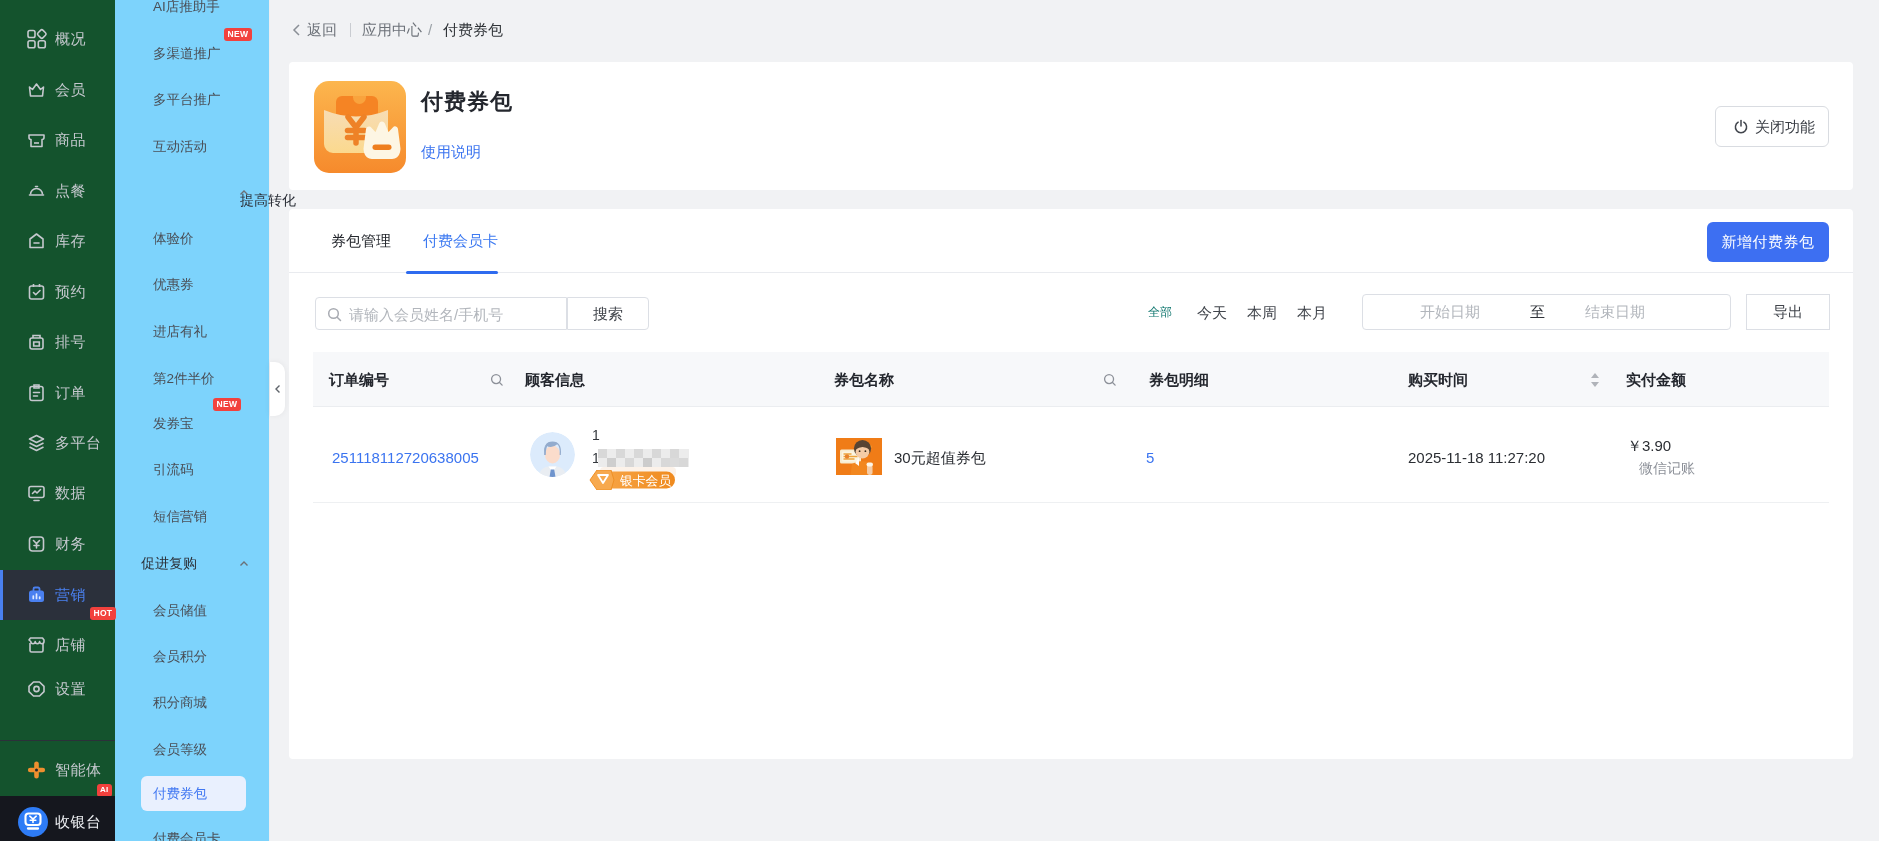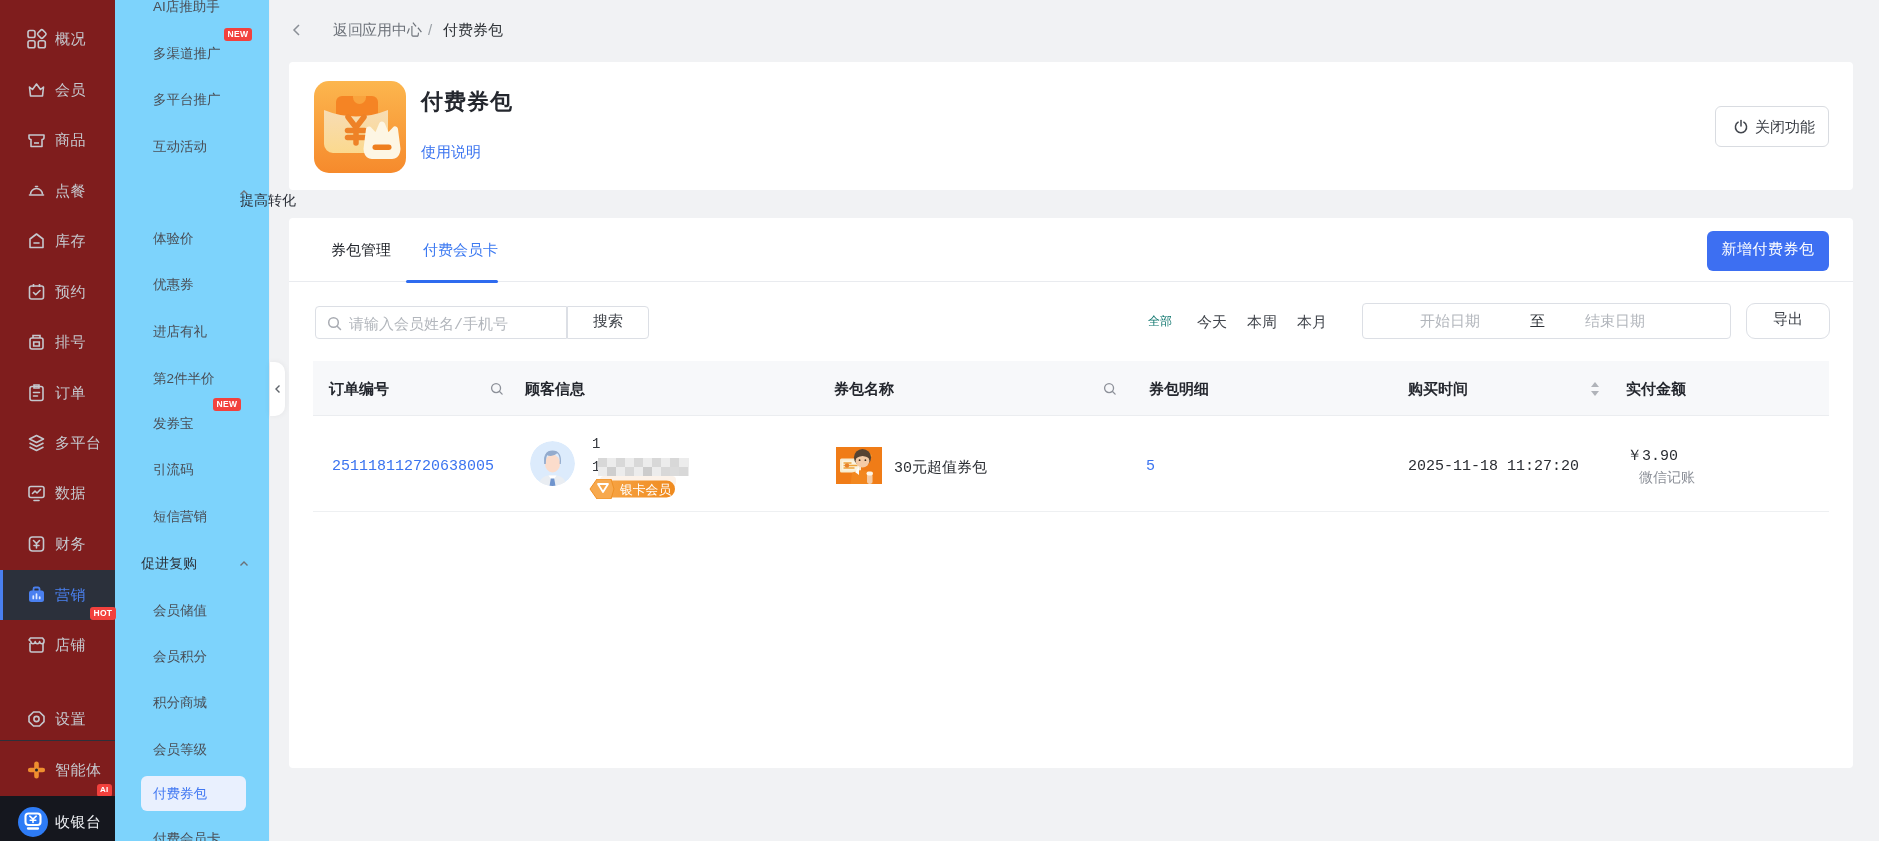--- a/index.html
+++ b/index.html
@@ -1,21 +1,21 @@
 <!DOCTYPE html>
 <html><head>
 <meta charset="utf-8">
 <style>
 * { margin:0; padding:0; box-sizing:border-box; }
 html,body { width:1879px; height:841px; overflow:hidden; }
 body { font-family:"Liberation Sans", sans-serif; background:#f1f2f4; position:relative; }
 .abs { position:absolute; }
 
 
-#sb1 { position:absolute; left:0; top:0; width:115px; height:841px; background:#7f1d1d; z-index:5; }
+#sb1 { position:absolute; left:0; top:0; width:115px; height:841px; background:#14532d; z-index:5; }
 .s1item { position:absolute; left:0; width:115px; height:50px; }
 .s1item .ic { position:absolute; left:27px; top:50%; transform:translateY(-50%); width:19px; height:19px; overflow:visible; }
 .s1item .tx { position:absolute; left:55px; top:50%; transform:translateY(-50%); font-size:15px; color:#c5c8ce; letter-spacing:0.5px; white-space:nowrap; }
 .s1item.active { background:#2b303b; }
 .s1item.active:before { content:""; position:absolute; left:0; top:0; bottom:0; width:3px; background:#4a80f0; }
 .s1item.active .tx { color:#4a80f0; }
 #sb1 .botstrip { position:absolute; left:0; bottom:0; width:115px; height:45px; background:#15171e; }
 .badge { position:absolute; background:#f2413d; color:#fff; font-size:8.5px; font-weight:bold; border-radius:3px; padding:1px 3.5px; line-height:10.5px; letter-spacing:0.3px;margin-top:36px; }
 
 
@@ -129,21 +129,21 @@
     <span class="tx">营销</span>
     <span class="badge" style="left:90px; top:1px;">HOT</span>
   </div>
   <div class="s1item" style="top:620px;">
     <svg class="ic" viewBox="0 0 19 19" fill="none" stroke="#c5c8ce" stroke-width="1.6">
       <path d="M3 7.5 V15 a1.5 1.5 0 0 0 1.5 1.5 h10 A1.5 1.5 0 0 0 16 15 V7.5"></path>
       <path d="M2 4.5 L3.5 2.5 h12 L17 4.5 v1.5 a2.2 2.2 0 0 1 -4.4 0 a2.2 2.2 0 0 1 -4.4 0 a2.2 2.2 0 0 1 -4.4 0 Z" stroke-linejoin="round"></path>
     </svg>
     <span class="tx">店铺</span>
   </div>
-  <div class="s1item" style="top:694px;padding-left:40px;">
+  <div class="s1item" style="top:664px;padding-left:40px;">
     <svg class="ic" viewBox="0 0 19 19" fill="none" stroke="#c5c8ce" stroke-width="1.6">
       <path d="M6.5 2.5 h6 L17 6.8 v5.4 L12.5 16.5 h-6 L2 12.2 V6.8 Z" stroke-linejoin="round"></path>
       <circle cx="9.5" cy="9.5" r="2.6"></circle>
     </svg>
     <span class="tx">设置</span>
   </div>
 
   <div style="position:absolute; left:0; top:740px; width:115px; border-top:1px solid #2c303a;"></div>
   <div class="s1item" style="top:745px;">
     <svg class="ic" viewBox="0 0 19 19" fill="none" stroke="#ef8f2f" stroke-width="4.6" stroke-linecap="round">
@@ -201,21 +201,21 @@
   <svg style="position:absolute; left:3px; top:22px;" width="10" height="10" viewBox="0 0 10 10" fill="none" stroke="#5f646b" stroke-width="1.4">
       <path d="M6.5 1.5 L3 5 L6.5 8.5"></path>
     </svg>
 </div>
 
 <div id="main">
 
   <svg class="abs" style="left:20px; top:23px;" width="14" height="14" viewBox="0 0 14 14" fill="none" stroke="#8a8f96" stroke-width="1.5">
       <path d="M9 2 L4 7 L9 12"></path>
     </svg>
-  <span class="abs" style="left:37px; top:21px; font-size:15px; color:#6d7279;margin-left:26px;">返回</span>
+  <span class="abs" style="left:37px; top:21px; font-size:15px; color:#6d7279;">返回</span>
   <span class="abs" style="left:80px; top:23px; width:1px; height:14px; background:#c9ccd1;"></span>
   <span class="abs" style="left:92px; top:21px; font-size:15px; color:#6d7279;">应用中心</span>
   <span class="abs" style="left:158px; top:21px; font-size:15px; color:#9aa0a6;">/</span>
   <span class="abs" style="left:173px; top:21px; font-size:15px; color:#303438;">付费券包</span>
 
   <div class="card" style="left:19px; top:62px; width:1564px; height:128px;">
     <svg class="abs" style="left:25px; top:19px;" width="92" height="92" viewBox="0 0 92 92">
       <defs>
         <linearGradient id="g1" x1="0" y1="0" x2="0" y2="1">
           <stop offset="0" stop-color="#fcb64e"></stop>
@@ -245,21 +245,21 @@
     <div class="abs" style="left:132px; top:81px; font-size:15px;"><span class="blue">使用说明</span></div>
     <div class="abs" style="left:1426px; top:44px; width:114px; height:41px; border:1px solid #d9dce1; border-radius:6px; background:#fff;">
       <svg class="abs" style="left:17px; top:12px;" width="16" height="16" viewBox="0 0 16 16" fill="none" stroke="#41454c" stroke-width="1.5">
         <path d="M5.2 3.2 a5.6 5.6 0 1 0 5.6 0" stroke-linecap="round"></path>
         <path d="M8 1.5 V7" stroke-linecap="round"></path>
       </svg>
       <span class="abs" style="left:39px; top:11px; font-size:15px; color:#3a3e45;">关闭功能</span>
     </div>
   </div>
 
-  <div class="card" style="left:19px; top:218px; width:1564px; height:550px;font-family:Liberation Mono, monospace;">
+  <div class="card" style="left:19px; top:209px; width:1564px; height:550px;">
 
     <div class="abs" style="left:0; top:63px; width:1564px; border-bottom:1px solid #e9ebef;"></div>
     <div class="abs" style="left:42px; top:23px; font-size:15px; color:#25282e;">券包管理</div>
     <div class="abs" style="left:134px; top:23px; font-size:15px; color:#3c79f1;">付费会员卡</div>
     <div class="abs" style="left:117px; top:62px; width:92px; height:3px; background:#2e6bef; border-radius:2px;"></div>
     <div class="abs" style="left:1418px; top:13px; width:122px; height:40px; background:#3d6ff2; border-radius:6px; color:#fff; font-size:15px; text-align:center; line-height:40px; letter-spacing:0.5px;">新增付费券包</div>
 
     <div class="abs" style="left:26px; top:88px; width:252px; height:33px; border:1px solid #dcdfe5; border-radius:4px 0 0 4px; background:#fff;">
       <svg class="abs" style="left:11px; top:9px;" width="15" height="15" viewBox="0 0 15 15" fill="none" stroke="#a8abb2" stroke-width="1.5">
           <circle cx="6.5" cy="6.5" r="4.8"></circle>
@@ -272,21 +272,21 @@
     <div class="abs" style="left:859px; top:95px; font-size:12px; color:#0f766e;">全部</div>
     <div class="abs" style="left:908px; top:95px; font-size:15px; color:#41454c;">今天</div>
     <div class="abs" style="left:958px; top:95px; font-size:15px; color:#41454c;">本周</div>
     <div class="abs" style="left:1008px; top:95px; font-size:15px; color:#41454c;">本月</div>
 
     <div class="abs" style="left:1073px; top:85px; width:369px; height:36px; border:1px solid #dcdfe5; border-radius:4px; background:#fff;">
       <span class="abs" style="left:57px; top:8px; font-size:15px; color:#b2b6bc;">开始日期</span>
       <span class="abs" style="left:167px; top:8px; font-size:15px; color:#2e3238;">至</span>
       <span class="abs" style="left:222px; top:8px; font-size:15px; color:#b2b6bc;">结束日期</span>
     </div>
-    <div class="abs" style="left:1457px; top:85px; width:84px; height:36px; border:1px solid #dcdfe5; border-radius:9px; background:#fff; text-align:center; line-height:34px; font-size:15px; color:#41454c;">导出</div>
+    <div class="abs" style="left:1457px; top:85px; width:84px; height:36px; border:1px solid #dcdfe5; border-radius:0; background:#fff; text-align:center; line-height:34px; font-size:15px; color:#41454c;">导出</div>
 
     <div class="abs" style="left:24px; top:143px; width:1516px; height:55px; background:#f7f8fa; border-bottom:1px solid #ebedf0;"></div>
     <div class="abs" style="left:40px; top:162px; font-size:15px; font-weight:bold; color:#24272e;">订单编号</div>
     <svg class="abs" style="left:201px; top:164px;" width="14" height="14" viewBox="0 0 15 15" fill="none" stroke="#8d9199" stroke-width="1.4">
         <circle cx="6.5" cy="6.5" r="4.8"></circle>
         <path d="M10.2 10.2 L13 13" stroke-linecap="round"></path>
       </svg>
     <div class="abs" style="left:236px; top:162px; font-size:15px; font-weight:bold; color:#24272e;">顾客信息</div>
     <div class="abs" style="left:545px; top:162px; font-size:15px; font-weight:bold; color:#24272e;">券包名称</div>
     <svg class="abs" style="left:814px; top:164px;" width="14" height="14" viewBox="0 0 15 15" fill="none" stroke="#8d9199" stroke-width="1.4">

